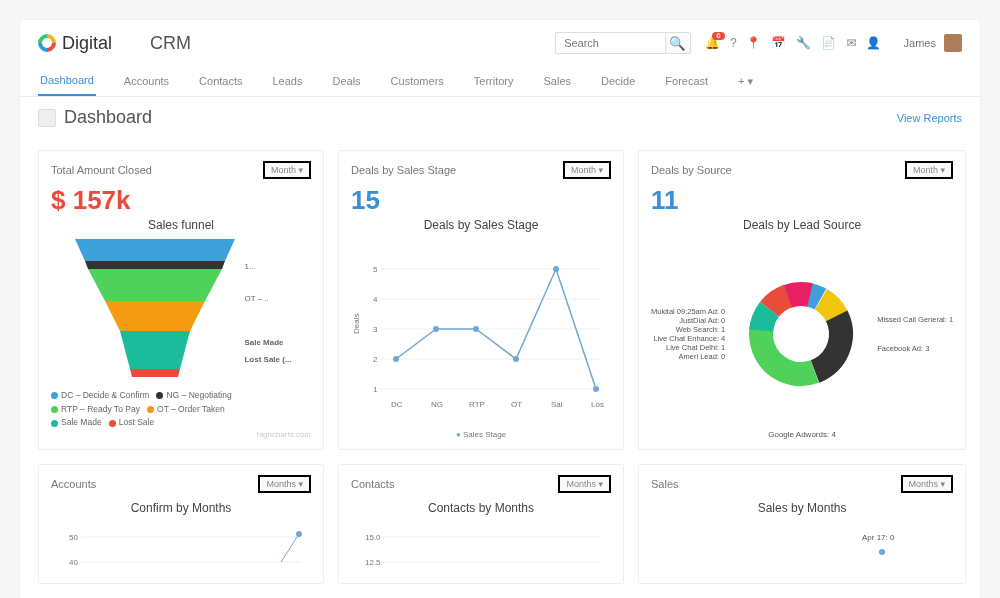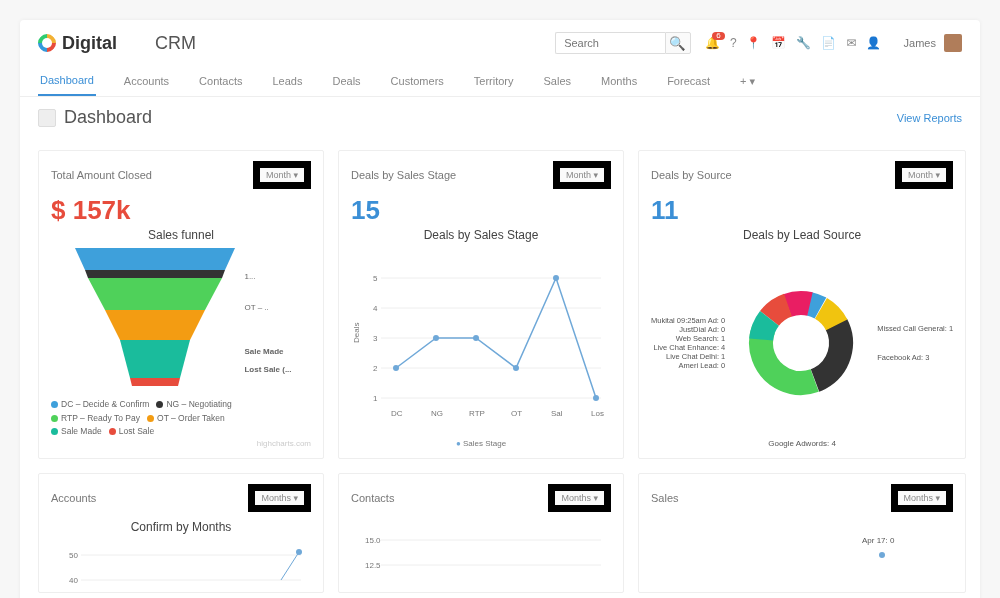--- a/index.html
+++ b/index.html
@@ -9,21 +9,21 @@
     color: #444;
     font-size: 12px;
   }
   .app { background: #fff; width: 960px; margin: 20px auto; border-radius: 4px; box-shadow: 0 0 4px rgba(0,0,0,0.06); }
   
   .topbar { display: flex; align-items: center; padding: 12px 18px 6px 18px; }
   .logo { display: flex; align-items: center; font-size: 18px; font-weight: 700; color: #333; }
   .logo .ring { width: 18px; height: 18px; border-radius: 50%; border: 4px solid transparent;
     border-top-color:#f2b134; border-right-color:#e74c3c; border-bottom-color:#3498db; border-left-color:#2ecc71;
     margin-right: 6px; transform: rotate(45deg); }
-  .logo b { font-weight: 700; }
+  .logo b { font-weight: 400; }
   .logo span.light { font-weight: 400; color: #555; padding-left: 38px; }
   .spacer { flex: 1; }
   .searchwrap { display: flex; }
   .searchwrap input { border: 1px solid #ddd; border-right: none; padding: 4px 8px; width: 110px; font-size: 11px; color: #999; border-radius: 2px 0 0 2px; }
   .searchwrap button { border: 1px solid #ddd; background: #fafafa; width: 26px; border-radius: 0 2px 2px 0; cursor: pointer; color: #666; }
   .topicons { display: flex; align-items: center; gap: 10px; margin-left: 14px; color: #888; }
   .topicons .ic { cursor: pointer; font-size: 12px; line-height: 1; }
   .topicons .bell { position: relative; }
   .topicons .bell .badge { position: absolute; top: -5px; left: 7px; background: #e74c3c; color: #fff; font-size: 8px; border-radius: 7px; padding: 0 4px; }
   .userarea { display: flex; align-items: center; gap: 8px; margin-left: 22px; color: #777; font-size: 11px; }
@@ -35,21 +35,21 @@
   
   .pagehead { display: flex; align-items: center; padding: 10px 18px; }
   .pagehead .sq { width: 18px; height: 18px; background: #eee; border: 1px solid #ddd; border-radius: 2px; margin-right: 8px; }
   .pagehead h1 { font-size: 18px; font-weight: 400; color: #555; }
   .pagehead .rightlink { margin-left: auto; color: #3b8fd6; font-size: 11px; cursor: pointer; }
   
   .grid { display: grid; grid-template-columns: 1fr 1fr 1fr; gap: 14px; padding: 12px 18px 18px 18px; }
   .card { border: 1px solid #eee; background: #fff; border-radius: 2px; padding: 10px 12px; min-height: 100px; display: flex; flex-direction: column; }
   .cardhead { display: flex; align-items: center; margin-bottom: 6px; }
   .cardhead .title { font-size: 11px; color: #777; }
-  .cardhead .sel { margin-left: auto; border: 7px solid #000000; font-size: 9px; padding: 2px 6px; color: #888; background: #fafafa; cursor: pointer; }
+  .cardhead .sel { margin-left: auto; border: 2px solid #000000; font-size: 9px; padding: 2px 6px; color: #888; background: #fafafa; cursor: pointer; }
   .bignum { font-size: 26px; font-weight: 700; }
   .bignum.red { color: #e74c3c; }
   .bignum.blue { color: #3b8fd6; }
   .subtitle { text-align: center; font-size: 12px; color: #444; margin: 2px 0 6px 0; }
   .chartbox { flex: 1; display: flex; align-items: center; justify-content: center; position: relative; }
   .footnote { text-align: right; font-size: 8px; color: #ccc; }
   .legendrow { font-size: 8.5px; color: #666; line-height: 1.6; }
   .legendrow .dot { display: inline-block; width: 7px; height: 7px; border-radius: 50%; margin-right: 3px; vertical-align: middle; }
   svg text { font-size: 8px; fill: #777; }
   .tinyrow { height: 120px; }
@@ -93,21 +93,21 @@
 
   <div class="nav">
     <div class="tab active">Dashboard</div>
     <div class="tab">Accounts</div>
     <div class="tab">Contacts</div>
     <div class="tab">Leads</div>
     <div class="tab">Deals</div>
     <div class="tab">Customers</div>
     <div class="tab">Territory</div>
     <div class="tab">Sales</div>
-    <div class="tab">Months</div>
+    <div class="tab">Decide</div>
     <div class="tab">Forecast</div>
     <div class="tab">+ ▾</div>
   </div>
 
   <div class="pagehead">
     <div class="sq"></div>
     <h1>Dashboard</h1>
     <a class="rightlink">View Reports</a>
   </div>
 
@@ -240,35 +240,37 @@
           <circle cx="248" cy="12" r="3" fill="#6fa8d8"></circle>
         </svg>
       </div>
     </div>
 
     <div class="card tinyrow">
       <div class="cardhead">
         <div class="title">Contacts</div>
         <div class="sel">Months ▾</div>
       </div>
+      <div class="subtitle">Contacts by Months</div>
       <div class="chartbox">
         <svg width="260" height="50">
           <line x1="30" y1="15" x2="250" y2="15" stroke="#eee"></line>
           <line x1="30" y1="40" x2="250" y2="40" stroke="#eee"></line>
           <text x="14" y="18">15.0</text>
           <text x="14" y="43">12.5</text>
         </svg>
       </div>
     </div>
 
     <div class="card tinyrow">
       <div class="cardhead">
         <div class="title">Sales</div>
         <div class="sel">Months ▾</div>
       </div>
+      <div class="subtitle">Sales by Months</div>
       <div class="chartbox">
         <svg width="260" height="50">
           <circle cx="210" cy="30" r="3" fill="#6fa8d8"></circle>
           <text x="190" y="18" style="fill:#555">Apr 17: 0</text>
         </svg>
       </div>
     </div>
   </div>
 </div>
 

